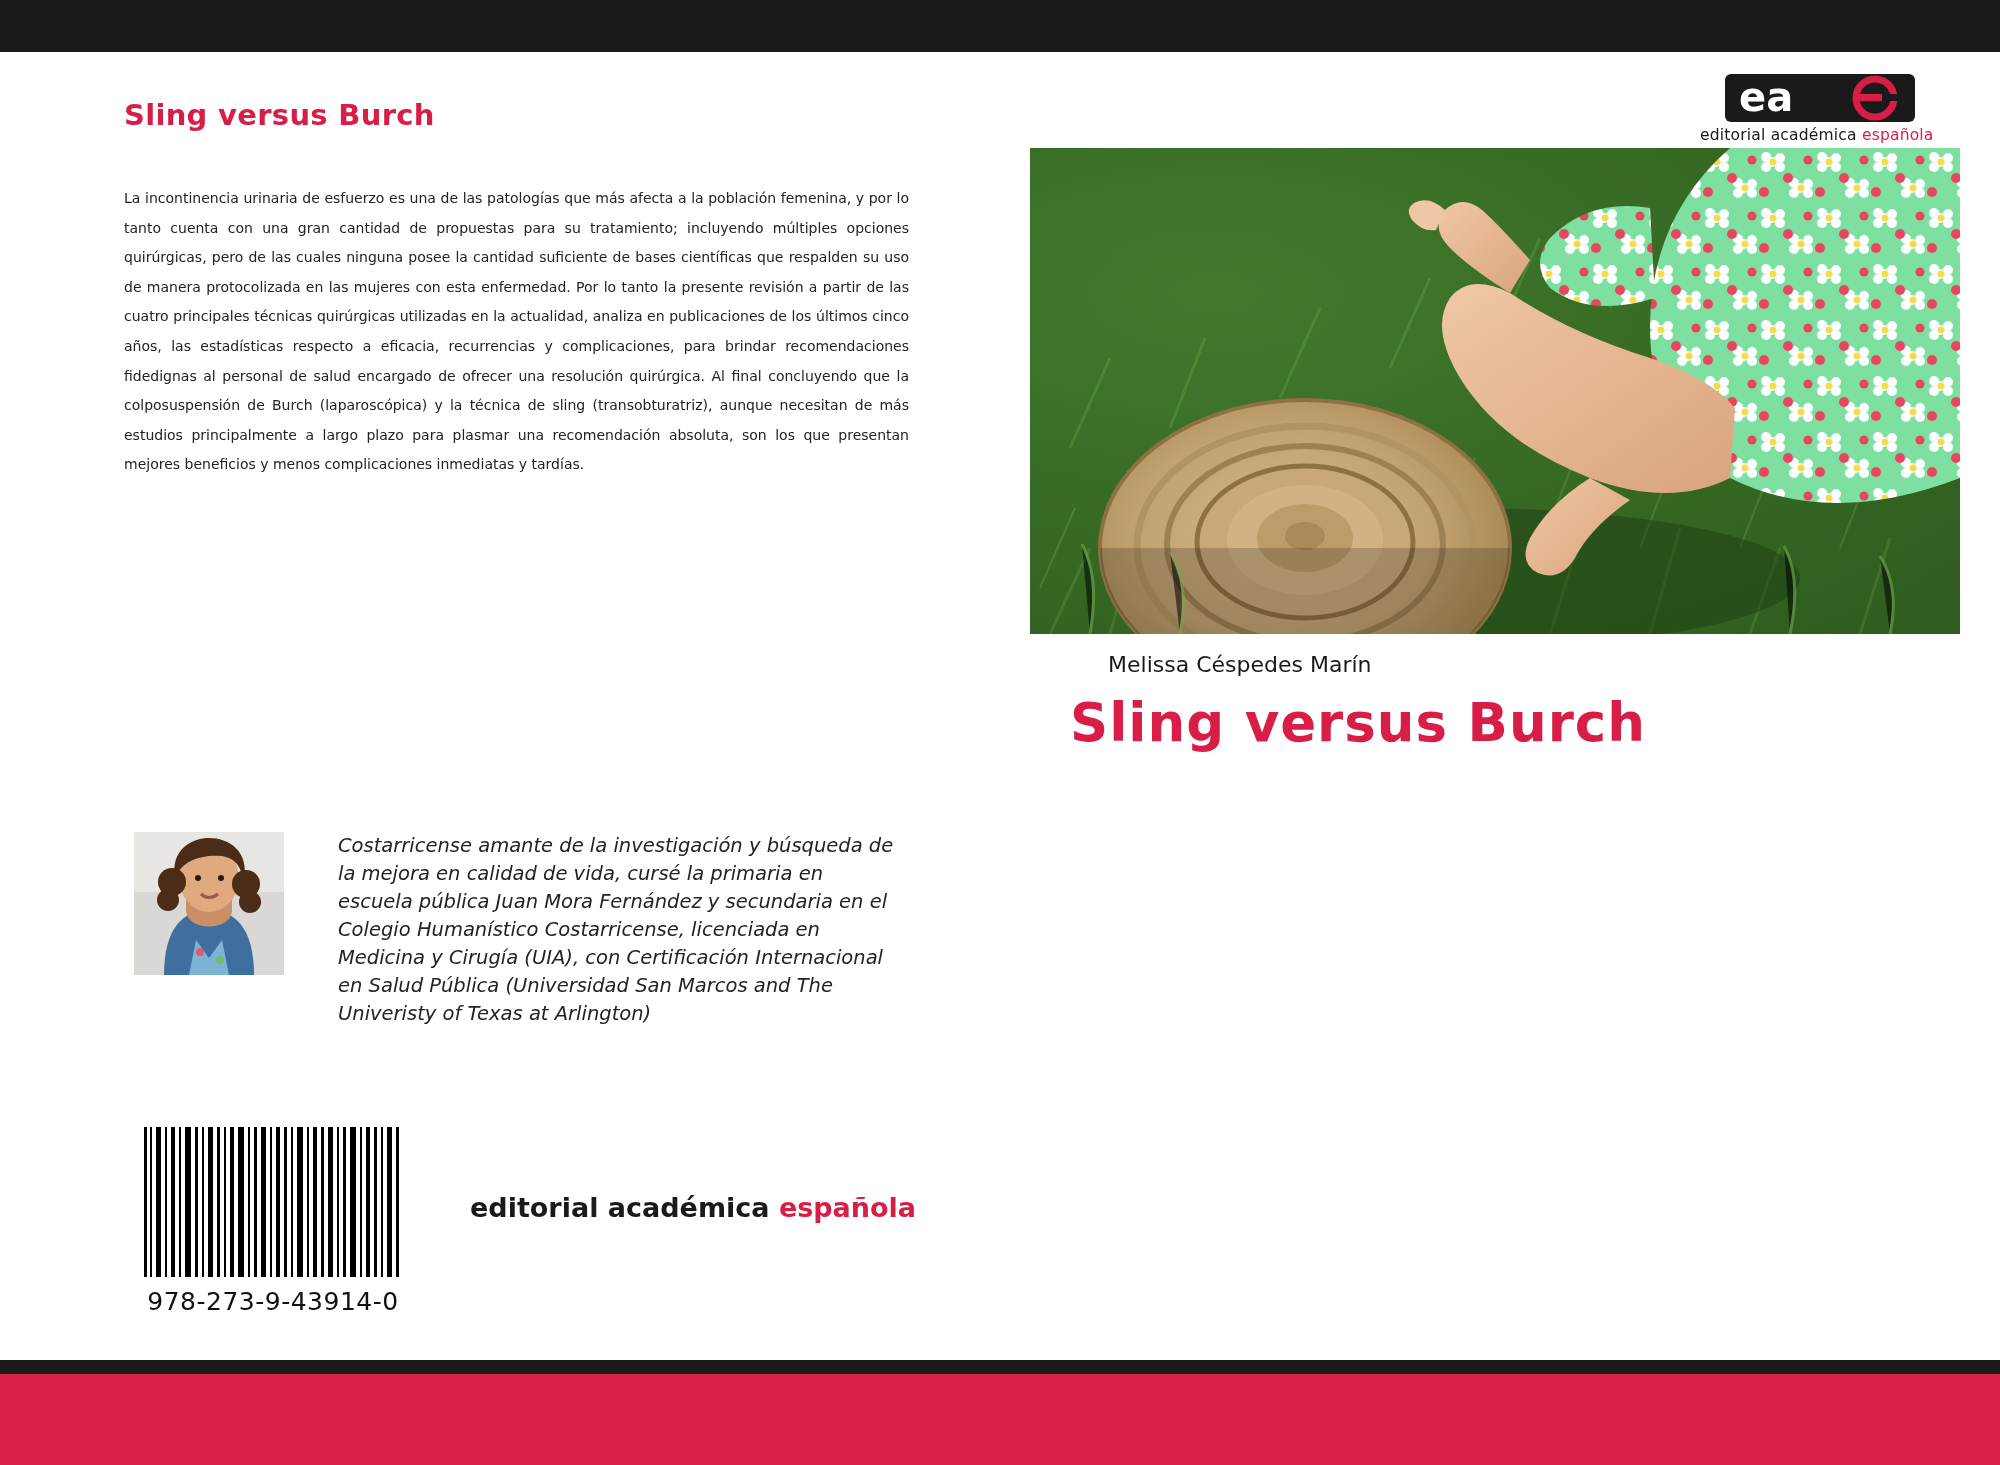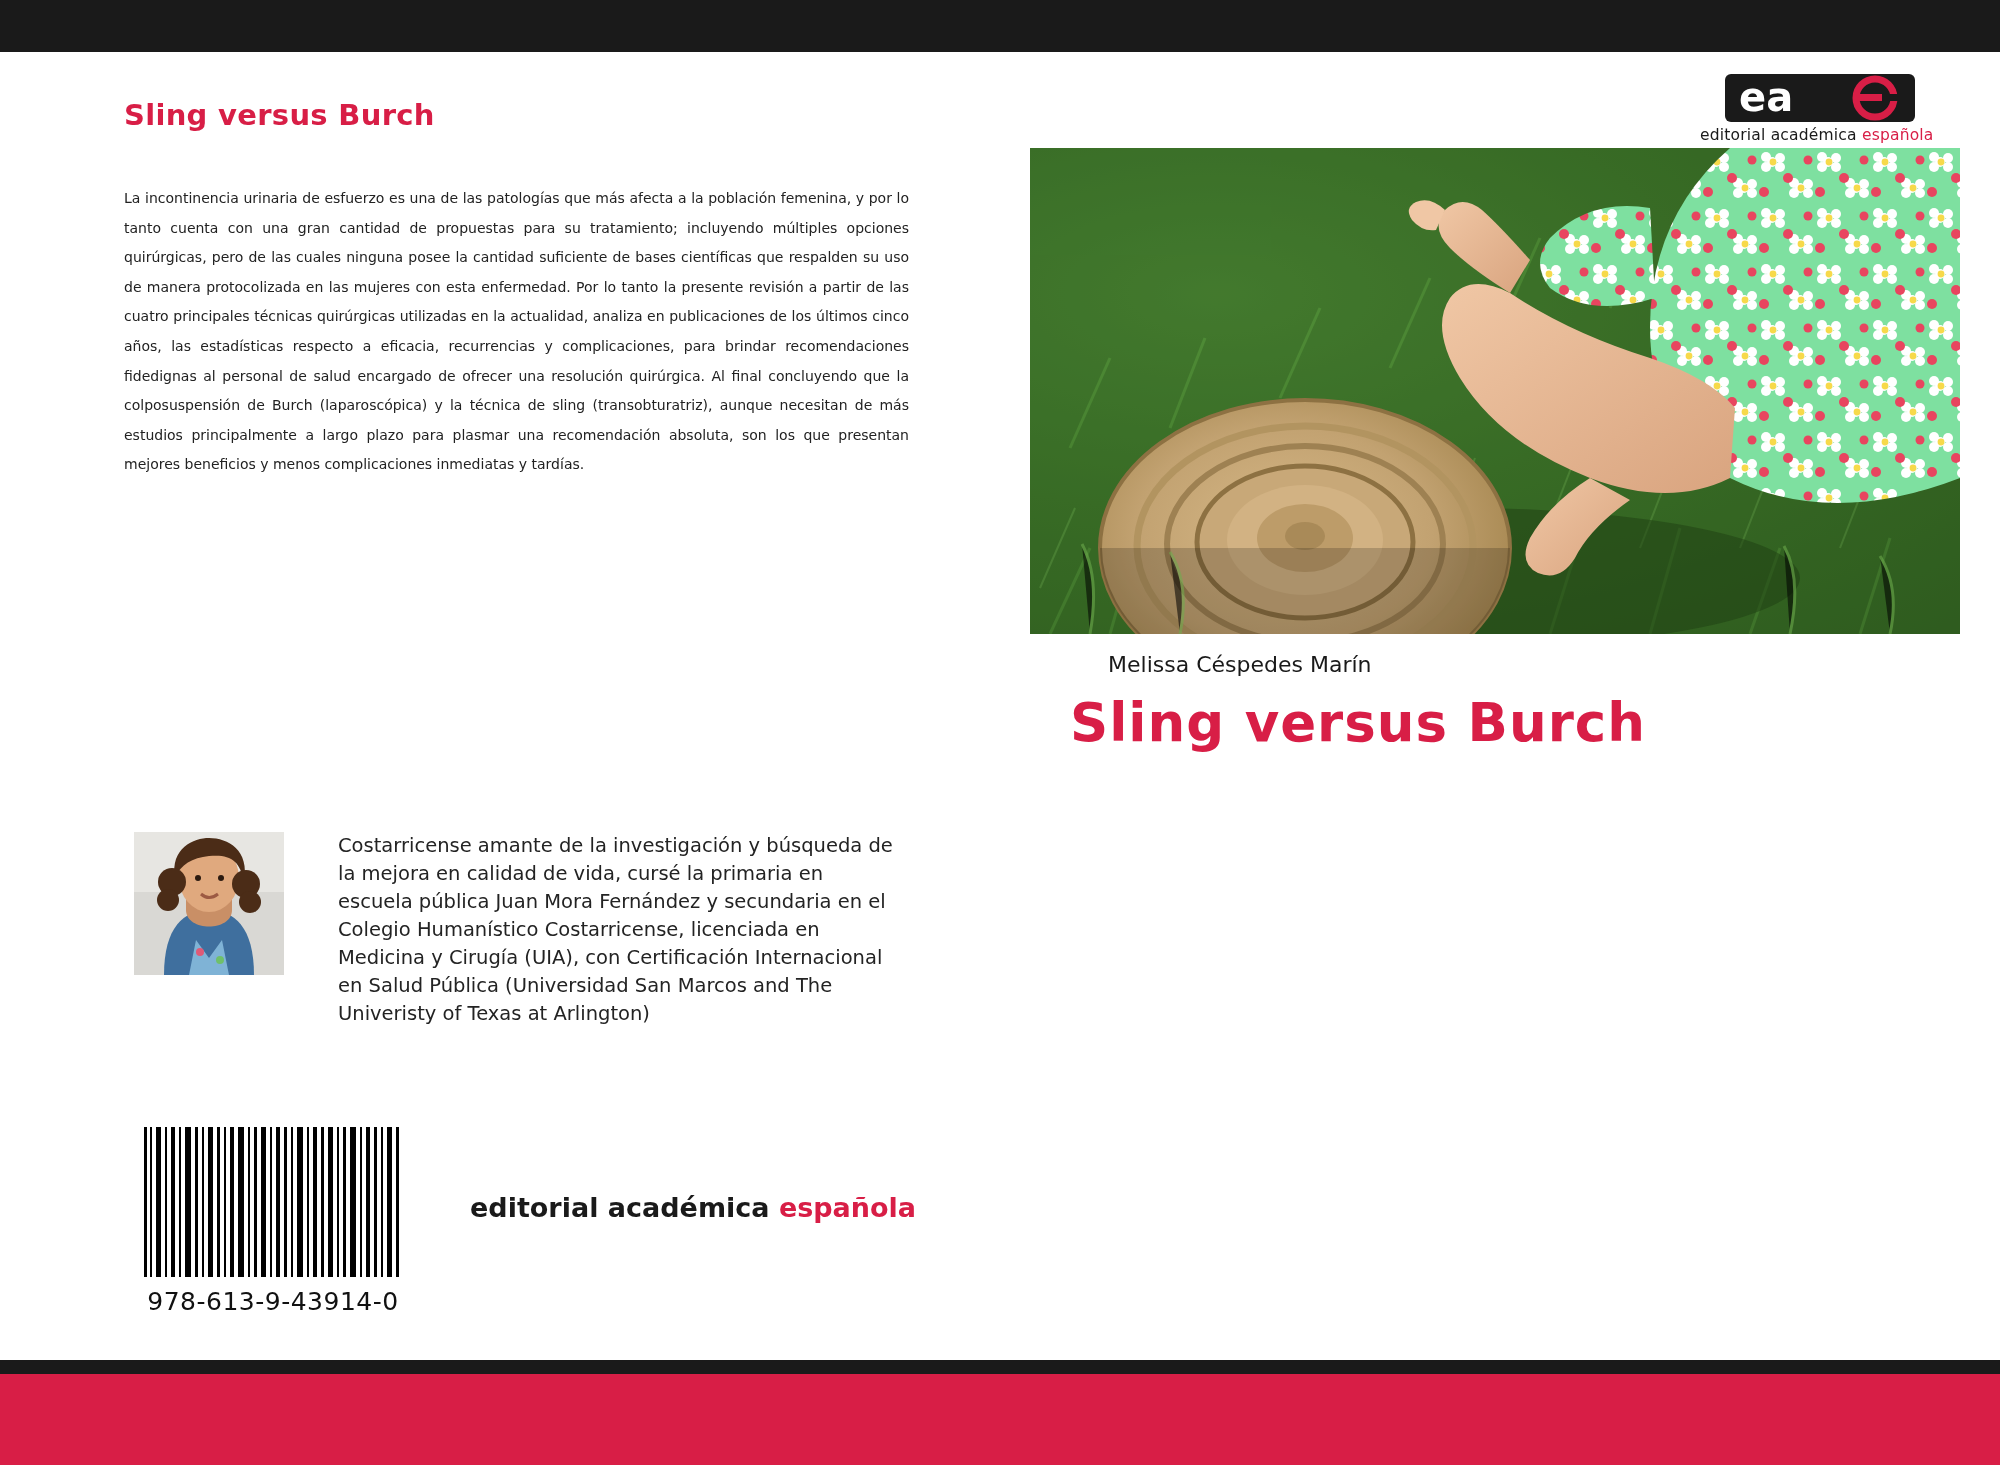--- a/index.html
+++ b/index.html
@@ -86,20 +86,21 @@
     background: #cfcfcf;
   }
   .author-bio {
     position: absolute;
     left: 204px;
     top: 0;
     width: 560px;
     font-size: 19.5px;
     line-height: 28px;
     color: #232323;
+    font-style: italic;
   }
 
   
   .barcode-wrap {
     position: absolute;
     left: 140px;
     top: 1075px;
     width: 280px;
   }
   .barcode {
@@ -280,21 +281,21 @@
           <rect x="203" y="0" width="3" height="150"></rect>
           <rect x="210" y="0" width="6" height="150"></rect>
           <rect x="220" y="0" width="2" height="150"></rect>
           <rect x="226" y="0" width="4" height="150"></rect>
           <rect x="234" y="0" width="3" height="150"></rect>
           <rect x="241" y="0" width="2" height="150"></rect>
           <rect x="247" y="0" width="5" height="150"></rect>
           <rect x="256" y="0" width="3" height="150"></rect>
         </g>
       </svg>
-      <div class="isbn">978-613-9-43914-0</div>
+      <div class="isbn">978-273-9-43914-0</div>
     </div>
 
     <div class="publisher-back">
       <span>editorial académica </span><span class="accent">española</span>
     </div>
   </div>
 
   <div class="spine"></div>
 
   <div class="front">

